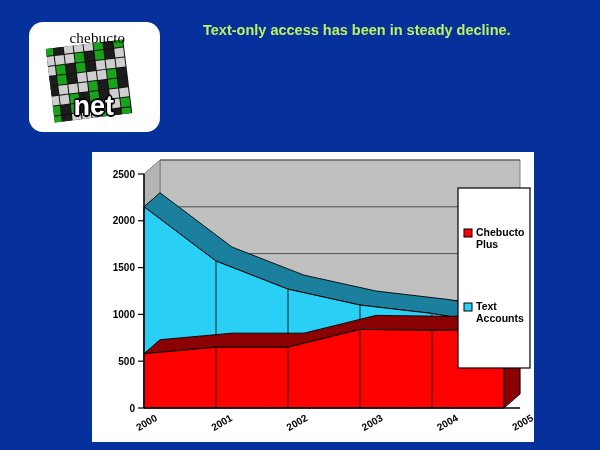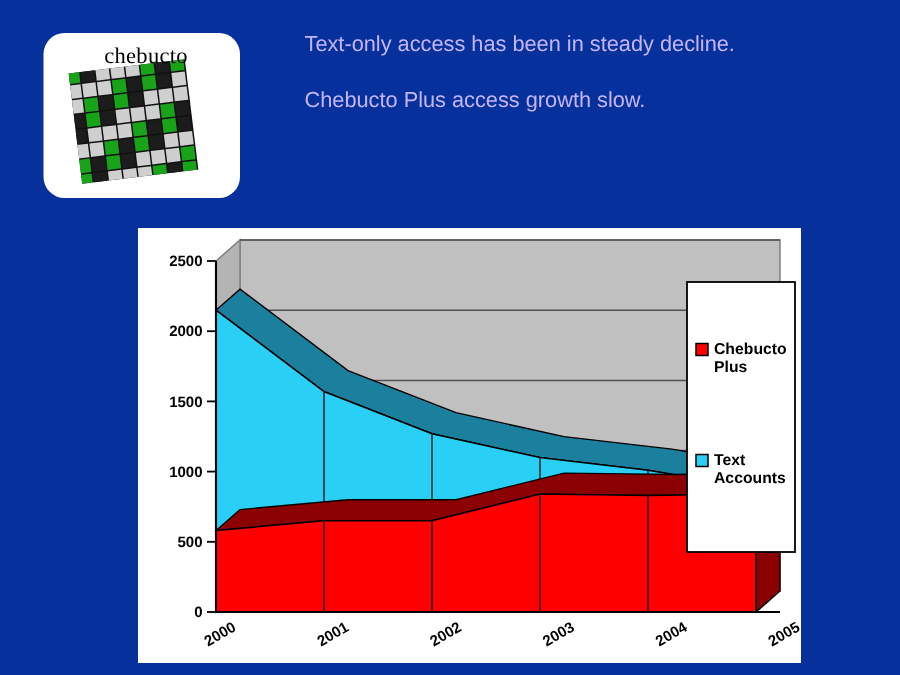--- a/index.html
+++ b/index.html
@@ -93,23 +93,23 @@
   }
 
   
   #headlines {
     position: absolute;
     left: 203px;
     top: 22px;
     width: 370px;
   }
   .headline {
-    color: #c4b5fd;
+    color: #bef264;
     font-size: 14.5px;
-    font-weight: normal;
+    font-weight: bold;
     line-height: 1.2;
     margin: 0 0 20px 0;
     white-space: nowrap;
   }
 
   
   #chart-panel {
     position: absolute;
     left: 92px;
     top: 152px;
@@ -208,26 +208,26 @@
           <div class="tile g" style="left: -2px; top: 68px;"></div>
           <div class="tile d" style="left: 8px; top: 68px;"></div>
           <div class="tile" style="left: 18px; top: 68px;"></div>
           <div class="tile" style="left: 28px; top: 68px;"></div>
           <div class="tile" style="left: 38px; top: 68px;"></div>
           <div class="tile g" style="left: 48px; top: 68px;"></div>
           <div class="tile d" style="left: 58px; top: 68px;"></div>
           <div class="tile g" style="left: 68px; top: 68px;"></div>
         </div>
       <div class="logo-word" id="logo-chebucto">chebucto</div>
+      <div class="logo-word" id="logo-net">net</div>
     </div>
   </div>
 
   <div id="headlines">
     <p class="headline">Text-only access has been in steady decline.</p>
-    <p class="headline">Chebucto Plus access growth slow.</p>
   </div>
 
   <div id="chart-panel">
     <svg id="chart-svg" viewBox="0 0 442 290">
       <g id="plot-back">
           <polygon points="68,8 428,8 428,242 68,242" fill="#C0C0C0" stroke="#808080" stroke-width="1"></polygon>
           <polygon points="52,22 68,8 68,242 52,256" fill="#B4B4B4" stroke="#808080" stroke-width="1"></polygon>
         </g>
       <g id="grid-lines">
           <line x1="68" y1="195.2" x2="428" y2="195.2" stroke="#505050" stroke-width="1"></line>

